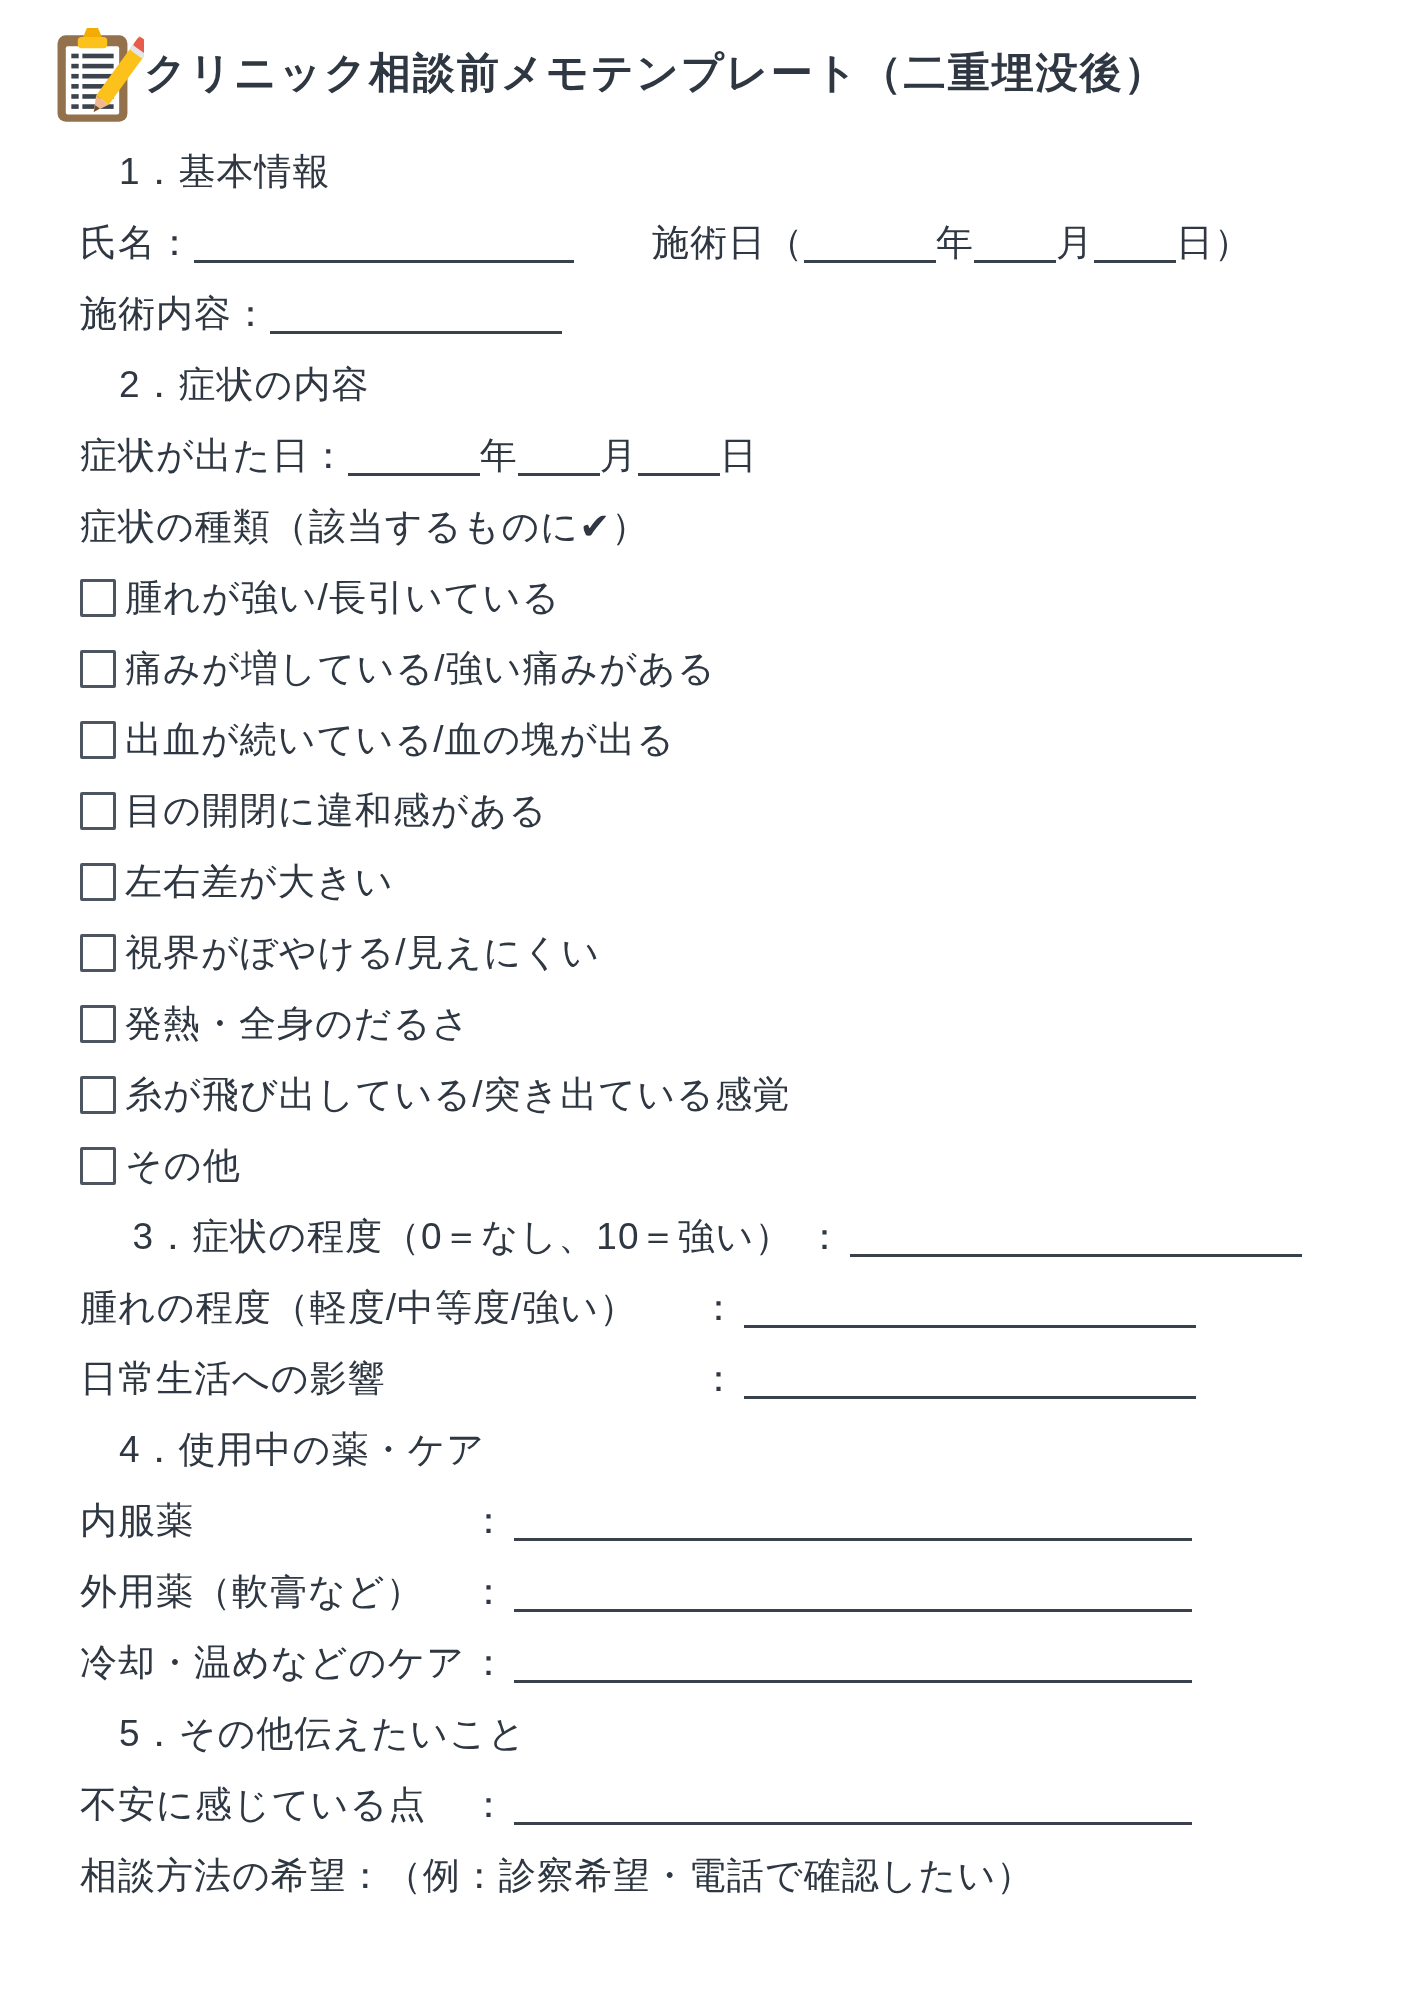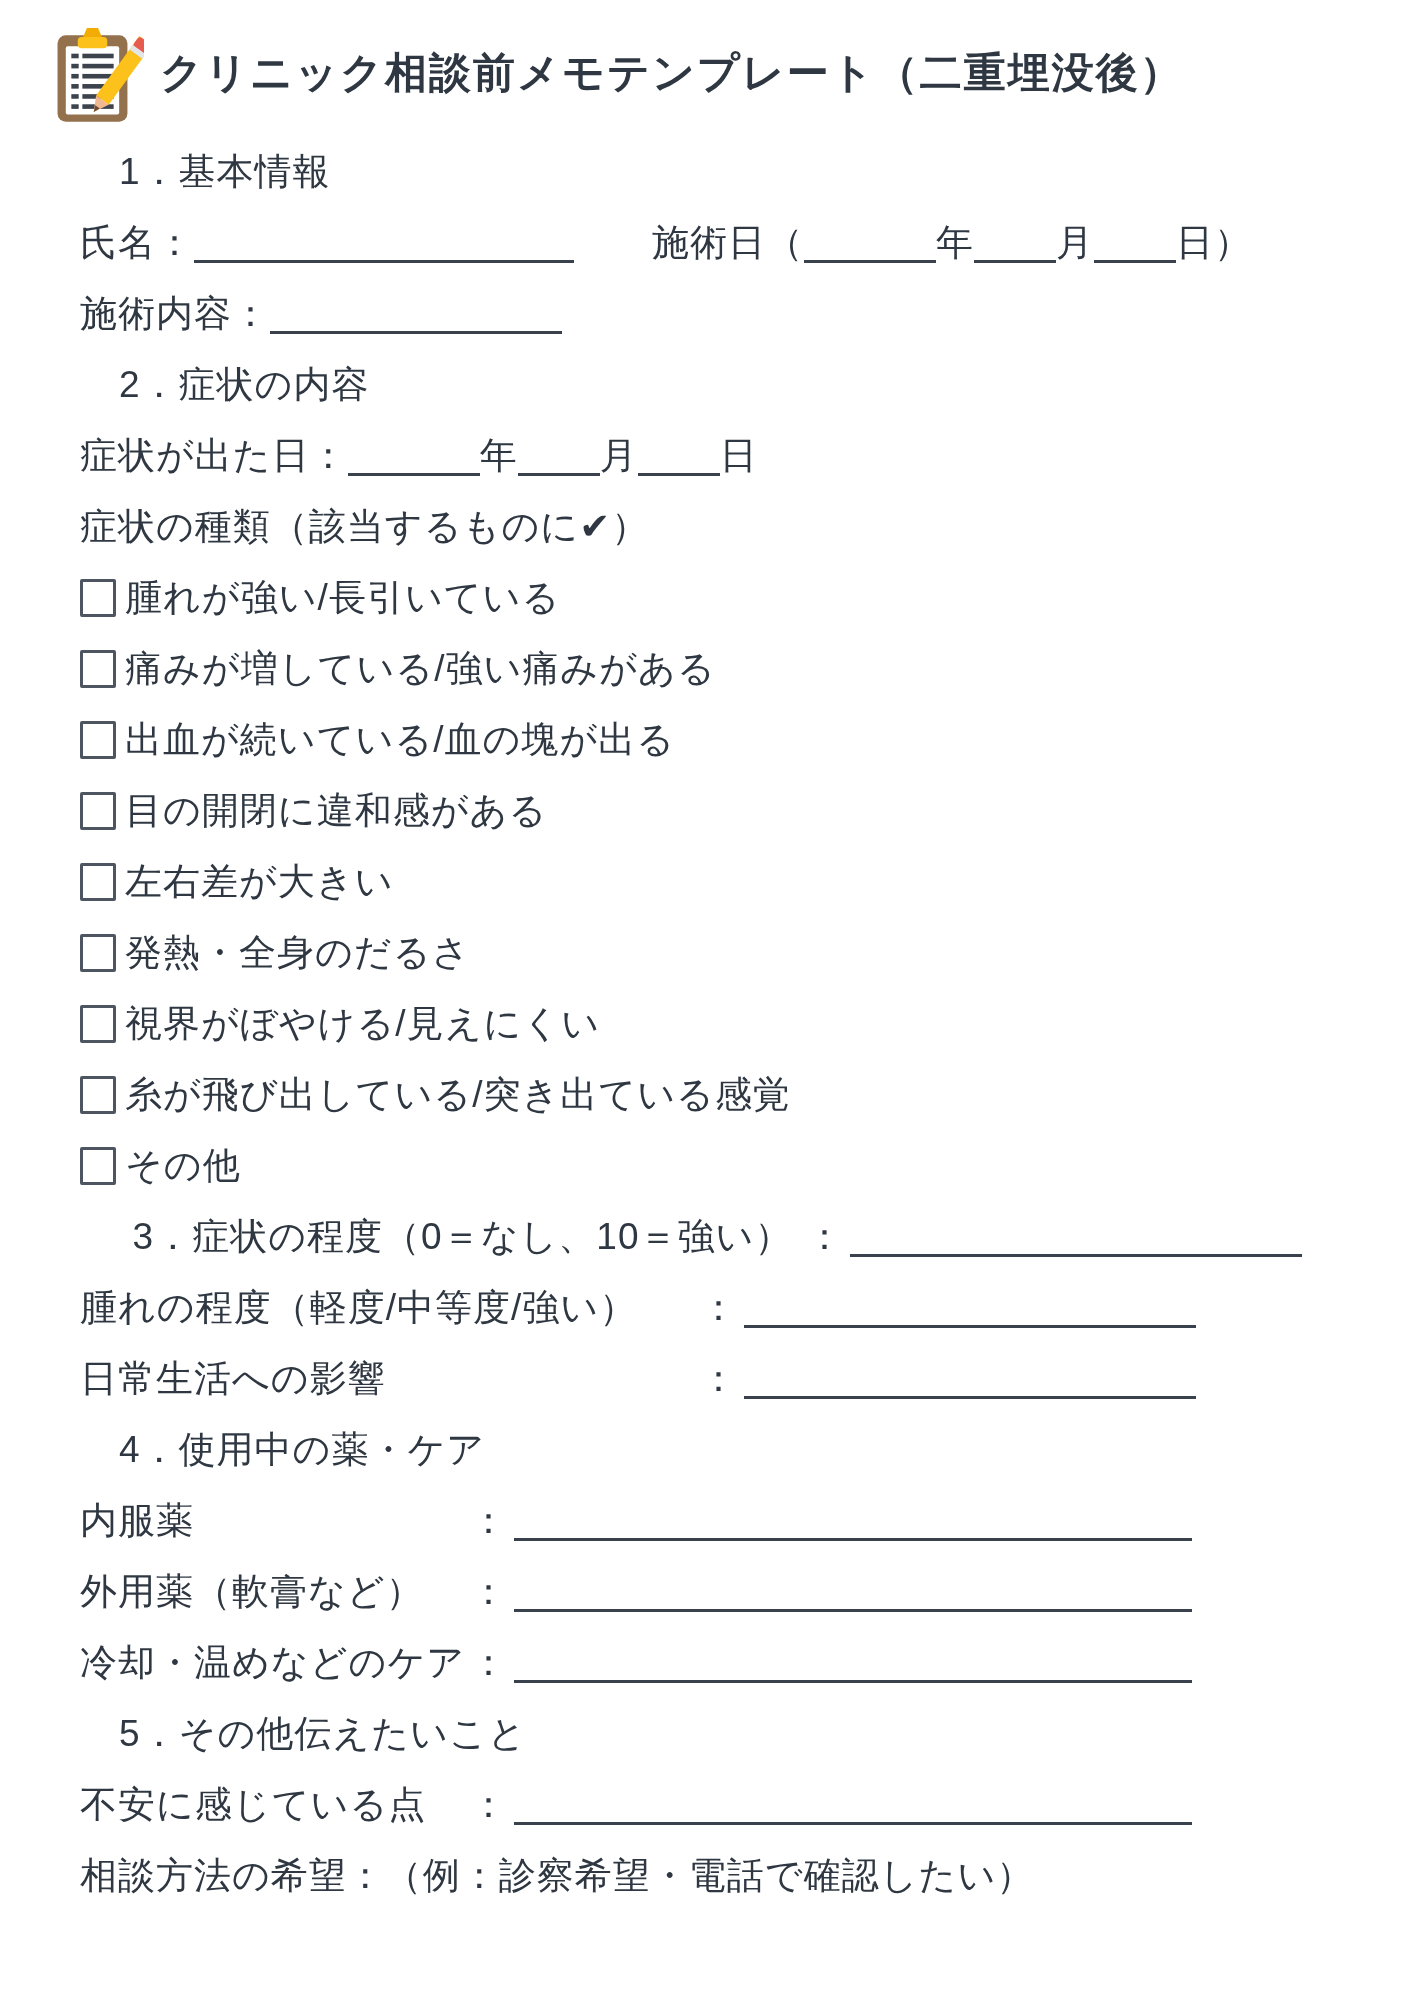--- a/index.html
+++ b/index.html
@@ -9,21 +9,20 @@
     height: 2000px;
     background: #ffffff;
     font-family: "Liberation Sans", "DejaVu Sans", sans-serif;
     color: #2f3842;
     overflow: hidden;
   }
   
   .header {
     display: flex;
     align-items: center;
-    gap: 16px;
     padding: 16px 0 0 52px;
     height: 130px;
   }
   .header .icon-wrap { width: 92px; height: 102px; flex: 0 0 auto; }
   .title {
     font-size: 42px;
     font-weight: bold;
     letter-spacing: 2px;
     color: #2f3842;
     white-space: nowrap;
@@ -158,25 +157,25 @@
     <div class="row lvl2">
       <span class="checkbox"></span>
       <span>目の開閉に違和感がある</span>
     </div>
     <div class="row lvl2">
       <span class="checkbox"></span>
       <span>左右差が大きい</span>
     </div>
     <div class="row lvl2">
       <span class="checkbox"></span>
+      <span>視界がぼやける/見えにくい</span>
+    </div>
+    <div class="row lvl2">
+      <span class="checkbox"></span>
       <span>発熱・全身のだるさ</span>
-    </div>
-    <div class="row lvl2">
-      <span class="checkbox"></span>
-      <span>視界がぼやける/見えにくい</span>
     </div>
     <div class="row lvl2">
       <span class="checkbox"></span>
       <span>糸が飛び出している/突き出ている感覚</span>
     </div>
     <div class="row lvl2">
       <span class="checkbox"></span>
       <span>その他</span>
     </div>
 

